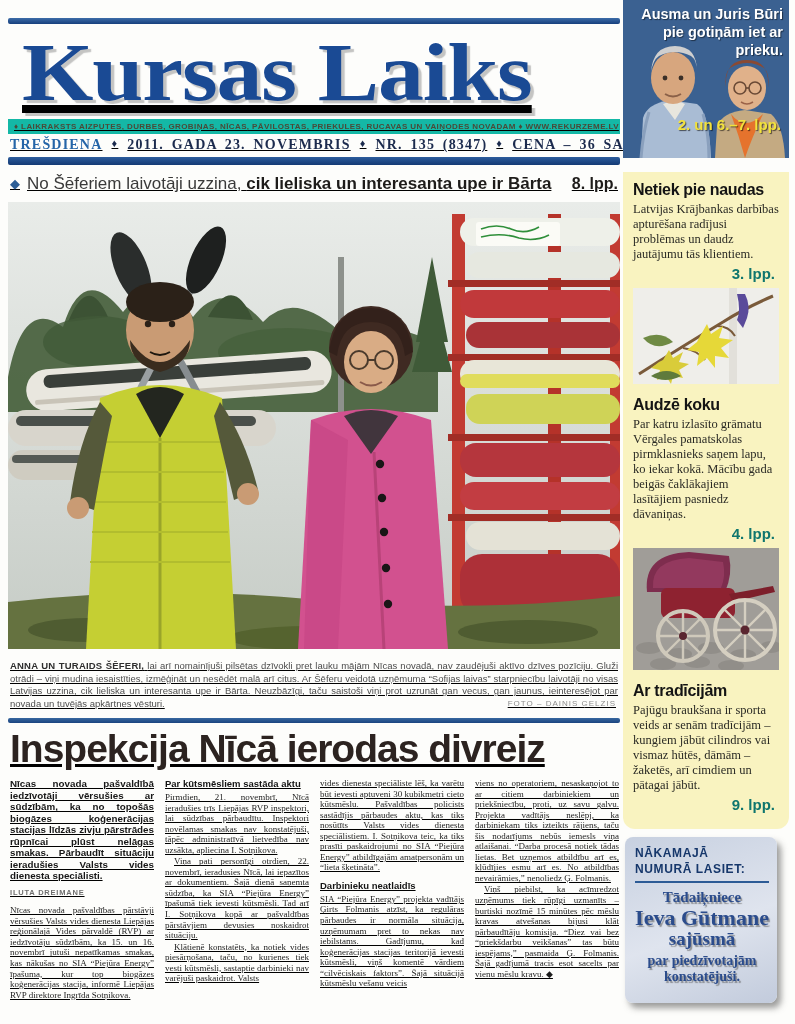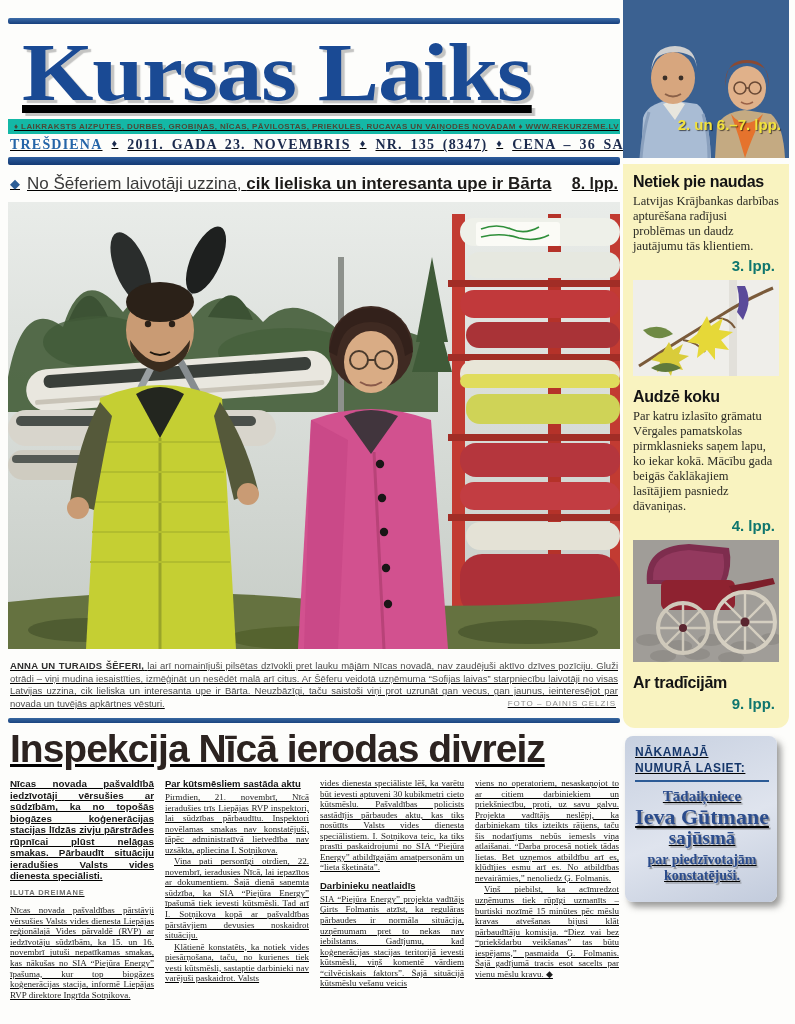--- a/index.html
+++ b/index.html
@@ -83,41 +83,40 @@
     font-family:"Liberation Sans", sans-serif; font-weight:bold; font-size:14.5px;
     line-height:1.25; color:#fff; text-shadow:1px 1px 1px rgba(0,0,0,.5);
   }
   .promo-pageref {
     position:absolute; bottom:25px; right:8px;
     font-family:"Liberation Sans", sans-serif; font-weight:bold; font-size:15px;
     color:#f2e23c; text-shadow:1px 1px 1px rgba(0,0,0,.6);
   }
   .yellow-panel {
     background:#f9f3c0; border-radius:0 0 12px 12px; padding:9px 10px 10px 10px;
-    margin-top:6px;
+    margin-top:14px;
   }
   .sb-title {
     font-family:"Liberation Sans", sans-serif; font-weight:bold; font-size:16px;
     color:#141414; letter-spacing:-.3px; margin-bottom:3px;
   }
   .sb-body {
     font-family:"Liberation Serif", serif; font-size:12.5px; line-height:1.2;
     color:#2a2a24;
   }
   .sb-pageref {
     font-family:"Liberation Sans", sans-serif; font-weight:bold; font-size:15px;
     color:#0f766e; text-align:right; margin:3px 4px 6px 0;
   }
   .sb-photo { width:146px; overflow:hidden; margin:2px 0 8px 0; }
   .next-box {
     margin:8px 4px 0 2px; width:152px; min-height:166px; border-radius:8px;
     background:linear-gradient(160deg,#c7d0e0,#dfe4ee 55%,#c2cbdc);
     box-shadow:4px 5px 6px rgba(60,60,60,.5);
     padding:9px 8px 12px 10px;
-    text-decoration:underline;
   }
   .next-heading {
     font-family:"Liberation Sans", sans-serif; font-weight:bold; font-size:12px;
     color:#16376b; letter-spacing:.6px; line-height:1.3;
     border-bottom:2px solid #2c5b96; padding-bottom:4px; margin-bottom:6px;
   }
   .next-lines { text-align:center; color:#2b4c8c; font-weight:bold;
     font-family:"Liberation Serif", serif;
     text-shadow:1.5px 1.5px 1px rgba(80,80,80,.55); }
   .nl1 { font-size:15px; }
@@ -318,20 +317,21 @@
           <path d="M92,158 L94,126 Q100,112 122,110 L148,114 Q160,124 162,158 Z" fill="#c4aa82"></path>
           <path d="M108,114 Q122,132 140,114 Q128,140 122,158 Q116,136 108,114 Z" fill="#e5732d"></path>
           <ellipse cx="124" cy="88" rx="19" ry="22" fill="#e0b18a"></ellipse>
           <path d="M103,88 q-2,-28 21,-28 q23,0 21,28 q2,-14 -4,-20 q-17,-10 -34,0 q-6,6 -4,20 Z" fill="#8a4a33"></path>
           <circle cx="117" cy="88" r="6" fill="none" stroke="#6a4a36" stroke-width="1.6"></circle>
           <circle cx="132" cy="88" r="6" fill="none" stroke="#6a4a36" stroke-width="1.6"></circle>
           <line x1="123" y1="88" x2="126" y2="88" stroke="#6a4a36" stroke-width="1.6"></line>
           <path d="M118,102 q6,4 12,0" stroke="#9a6248" stroke-width="1.6" fill="none"></path>
         </g>
       </svg>
+      <div class="promo-text">Ausma un Juris Būri pie gotiņām iet ar prieku.</div>
       <div class="promo-pageref">2. un 6.–7. lpp.</div>
     </div>
 
     <div class="yellow-panel">
 
       <div>
         <div class="sb-title">Netiek pie naudas</div>
         <div class="sb-body">Latvijas Krājbankas darbības apturēšana radījusi problēmas un daudz jautājumu tās klientiem.</div>
         <div class="sb-pageref">3. lpp.</div>
       </div>
@@ -387,20 +387,21 @@
               <line x1="82" y1="82" x2="142" y2="82"></line>
             <line x1="91" y1="61" x2="133" y2="103"></line>
               <line x1="133" y1="61" x2="91" y2="103"></line>
           </g>
           <circle cx="112" cy="82" r="4.5" fill="#5a2630"></circle>
         </svg>
       </div>
 
       <div>
         <div class="sb-title">Ar tradīcijām</div>
+        <div class="sb-body">Pajūgu braukšana ir sporta veids ar senām tradīcijām – kungiem jābūt cilindros vai vismaz hūtēs, dāmām – žaketēs, arī cimdiem un pātagai jābūt.</div>
         <div class="sb-pageref">9. lpp.</div>
       </div>
     </div>
 
     <div class="next-box">
       <div class="next-heading">NĀKAMAJĀ NUMURĀ LASIET:</div>
       <div class="next-lines">
         <div class="nl1">Tādaiķniece</div>
         <div class="nl2">Ieva Gūtmane</div>
         <div class="nl3">sajūsmā</div>

